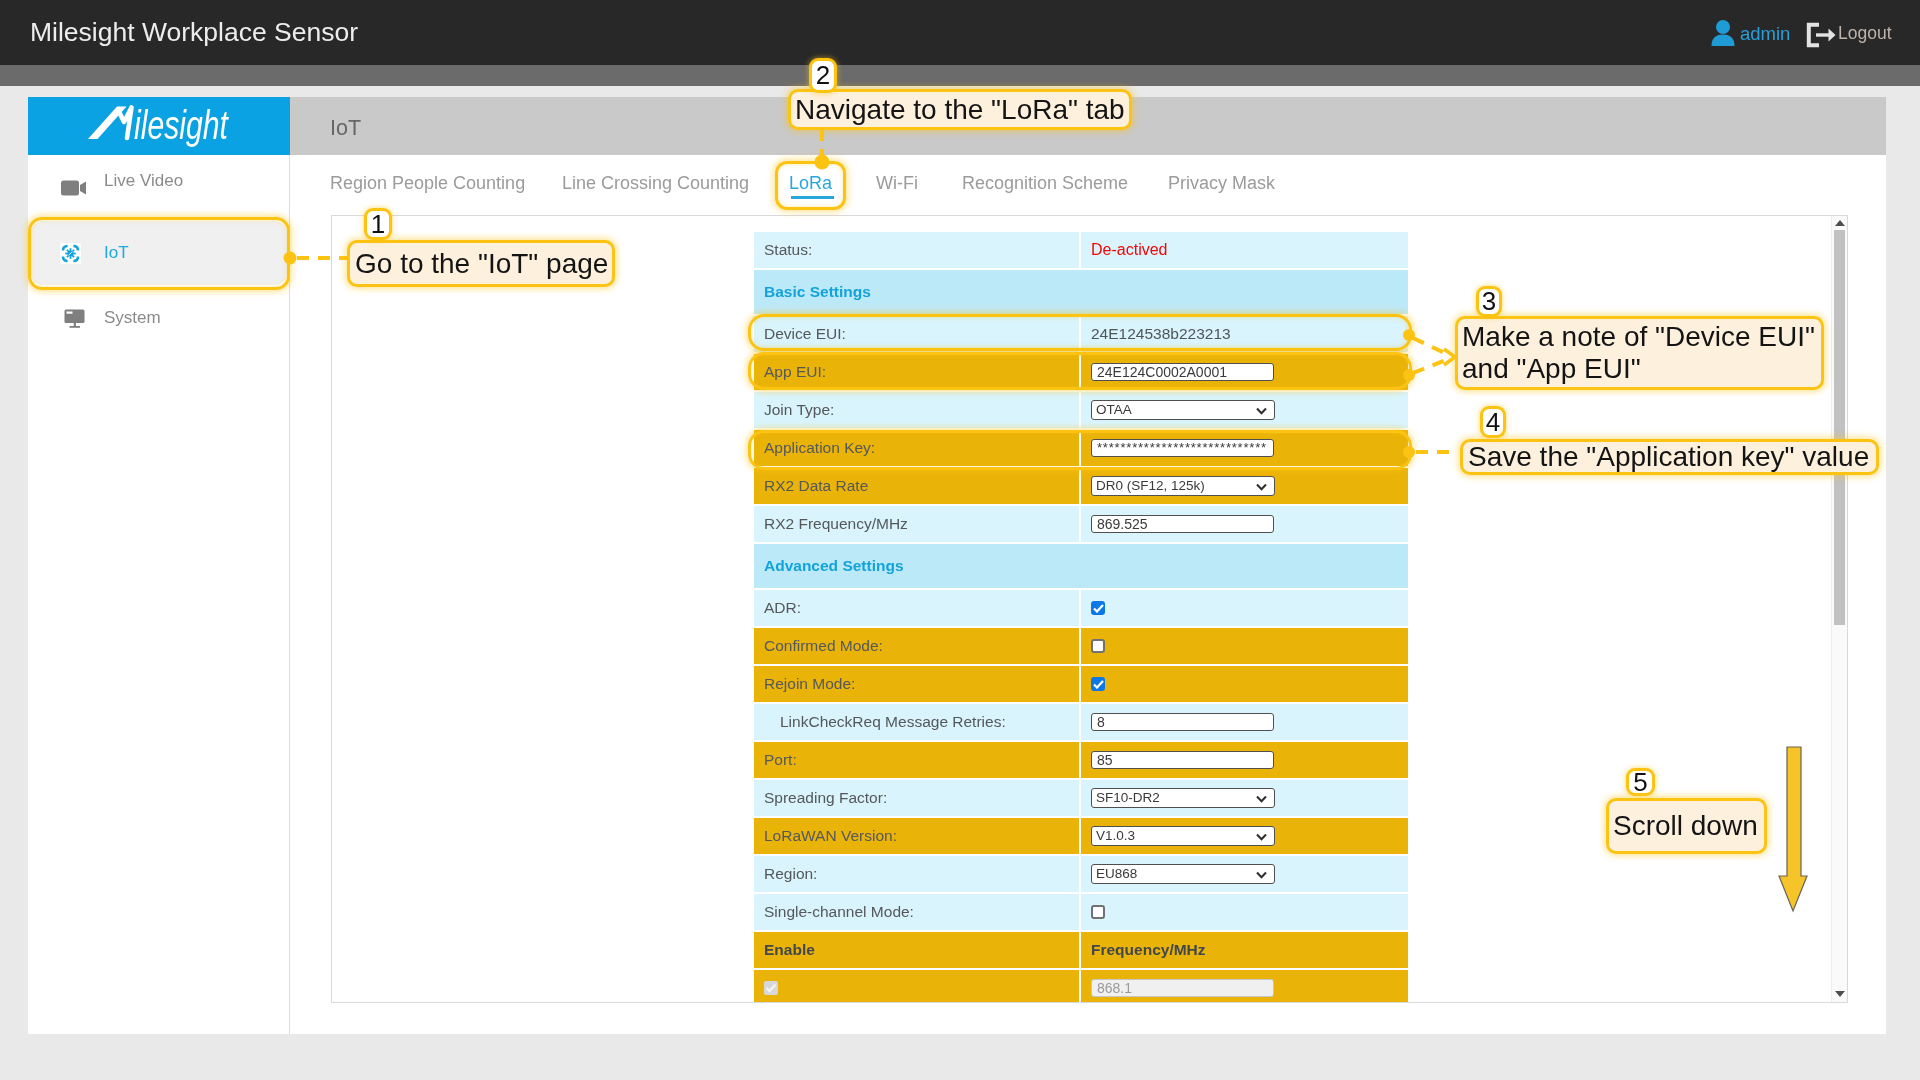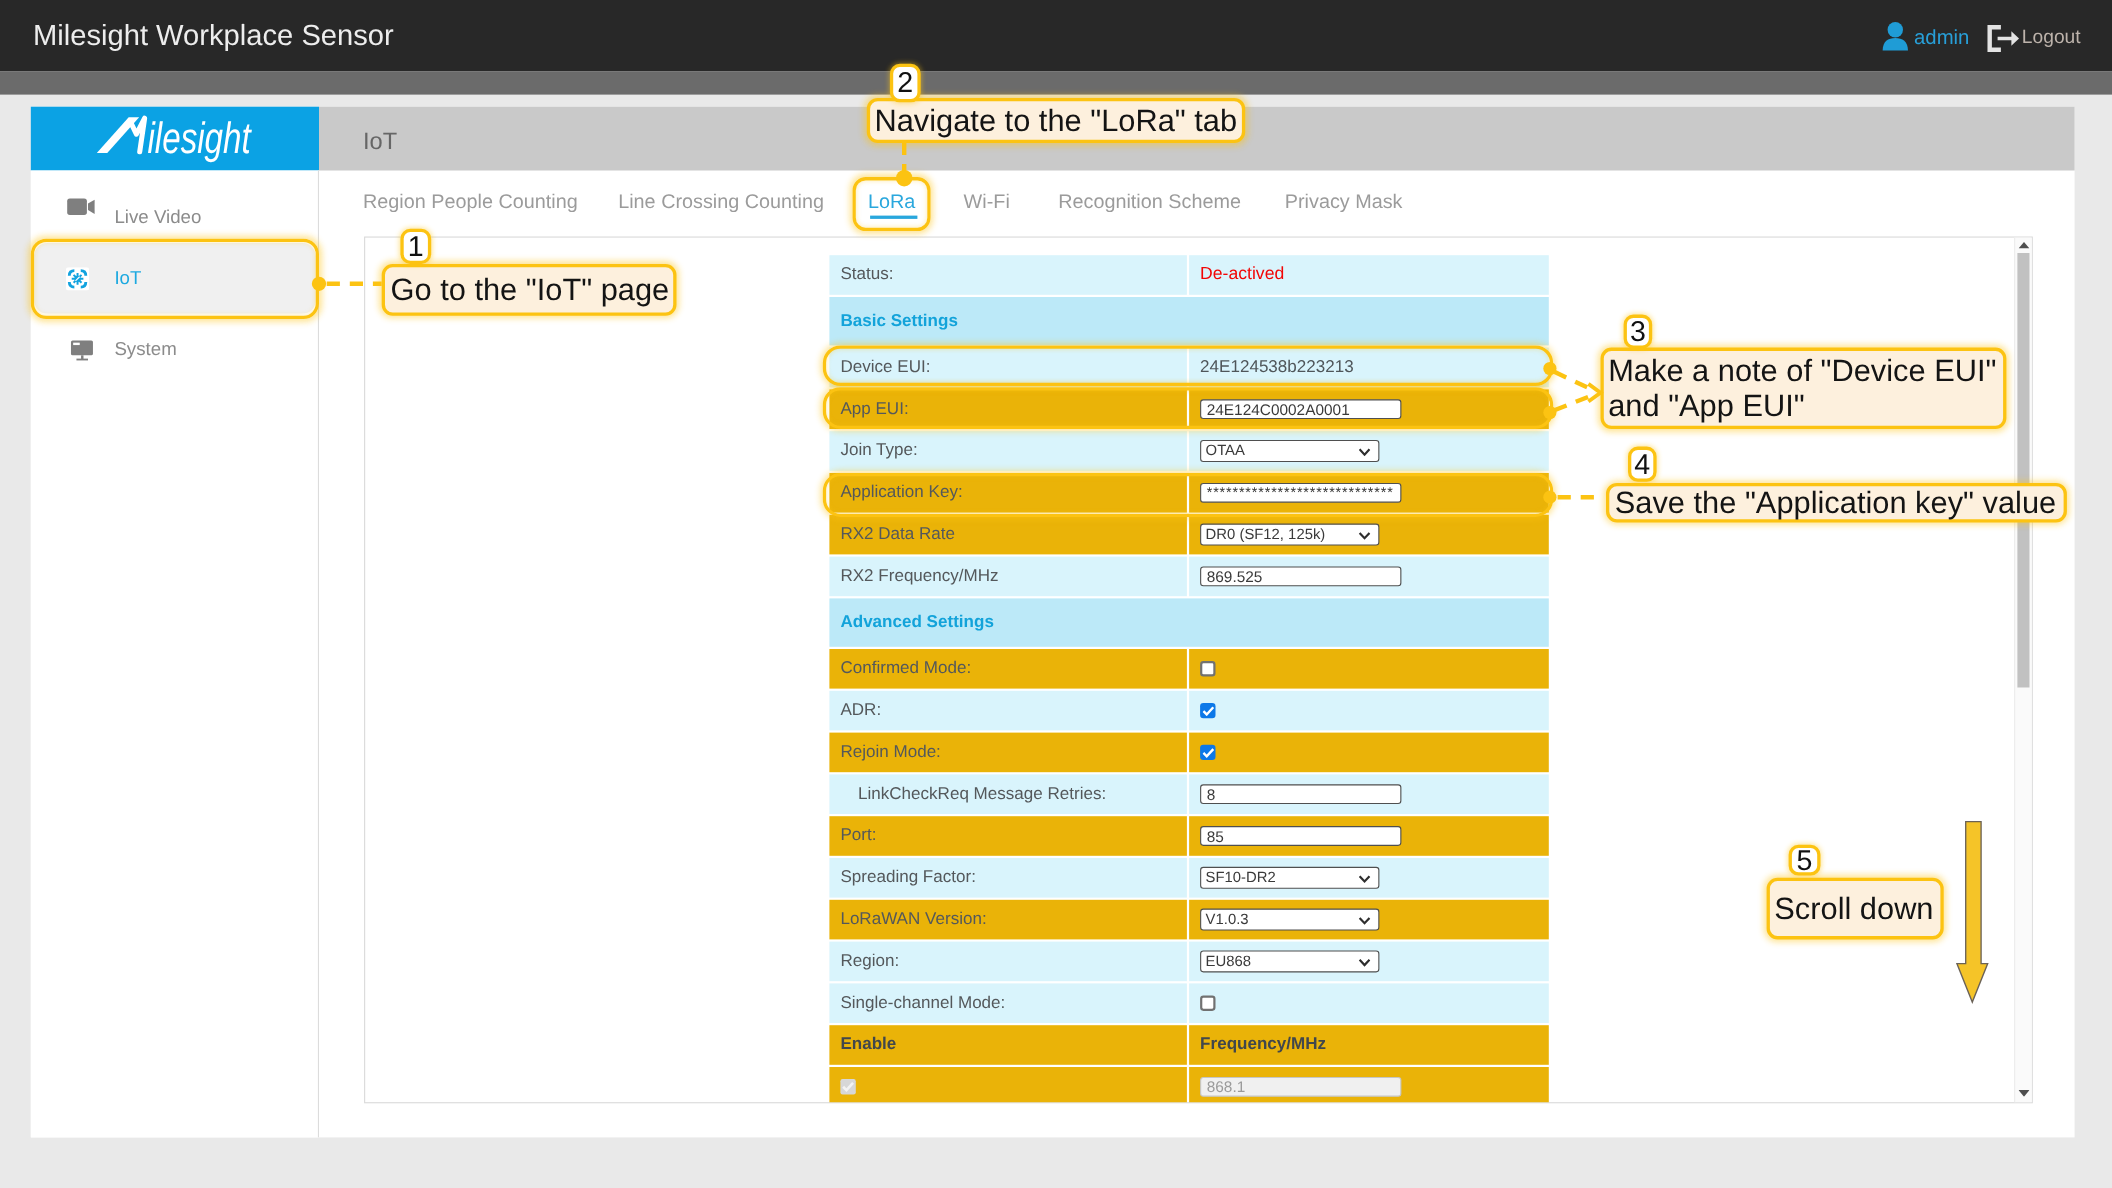--- a/index.html
+++ b/index.html
@@ -44,21 +44,21 @@
   .row .lc { width:325px; margin-right:2px; padding-left:10px; display:flex; align-items:center; font-size:15.5px; color:#54585b; }
   .row .vc { width:327px; padding-left:10px; display:flex; align-items:center; font-size:15.5px; color:#4f565a; }
   .r36 { height:36px; }
   .r44 { height:44px; }
   .bgb .lc, .bgb .vc { background:#d9f4fc; }
   .bgw .lc, .bgw .vc { background:#eab308; }
   .bgh .lc, .bgh .vc { background:#bce9f8; }
   .hdr { font-size:16px; font-weight:bold; color:#13a3da !important; }
   .row .vc.red { color:#f20505; font-size:16px; }
   .ipt { width:183px; height:18px; border:1px solid #4f4f4f; border-radius:3px; background:#fff; font-size:14px; color:#3a3a3a; line-height:16px; padding-left:5px; overflow:hidden; white-space:nowrap; }
-  .sel { width:163px; height:20px; border:1px solid #4f4f4f; border-radius:3px; background:#fff; font-size:13.5px; color:#3a3a3a; line-height:18px; padding-left:4px; position:relative; }
+  .sel { width:184px; height:20px; border:1px solid #4f4f4f; border-radius:3px; background:#fff; font-size:13.5px; color:#3a3a3a; line-height:18px; padding-left:4px; position:relative; }
   .sel svg { position:absolute; right:7px; top:6px; }
   .ipt.dis { background:#f0f0f0; border-color:#c6c6c6; color:#9a9a9a; }
   .cb { width:14px; height:14px; border:2px solid #717171; border-radius:3px; background:#fff; }
   .cbc { width:14px; height:14px; border-radius:3px; background:#0c78e8; display:flex; align-items:center; justify-content:center; }
   .cbd { width:14px; height:14px; border-radius:2px; background:#d7d7d7; display:flex; align-items:center; justify-content:center; }
   .bold-dark { font-weight:bold; color:#41474c !important; font-size:15.5px !important; }
 
   
   .ybox { position:absolute; border:3px solid #fcc312; border-radius:14px; box-shadow:0 0 6px 2px rgba(252,195,18,0.45), inset 0 0 4px 1px rgba(252,195,18,0.25); }
   .albl { position:absolute; background:#fdf0dd; border:3px solid #fcc312; border-radius:10px; box-shadow:0 0 6px 2px rgba(252,195,18,0.45); color:#141414; display:flex; align-items:center; white-space:nowrap; font-size:28px; }
@@ -97,21 +97,21 @@
   </svg>
   <div class="abs band"></div>
   <div class="abs bandtitle">IoT</div>
 
   <div class="abs sidebar"></div>
   <div class="abs iot-bg"></div>
   <svg class="abs" style="left:61px;top:180px" width="26" height="16" viewBox="0 0 26 16">
     <rect x="0" y="0.5" width="18" height="15" rx="2.5" fill="#7f7f7f"></rect>
     <path d="M19 5 L25 1.5 V14.5 L19 11 Z" fill="#7f7f7f"></path>
   </svg>
-  <div class="abs mi-txt" style="left:104px;top:188px">Live Video</div>
+  <div class="abs mi-txt" style="left:104px;top:171px">Live Video</div>
 
   <svg class="abs" style="left:60px;top:243px" width="21" height="21" viewBox="0 0 21 21">
     <rect x="0" y="0" width="21" height="21" rx="2" fill="#fff"></rect>
     <g stroke="#12a3df" stroke-width="2.6" fill="none">
       <path d="M3 7.6 Q3 3 7.6 3"></path>
       <path d="M13.4 3 Q18 3 18 7.6"></path>
       <path d="M18 13.4 Q18 18 13.4 18"></path>
       <path d="M7.6 18 Q3 18 3 13.4"></path>
     </g>
     <g stroke="#12a3df" stroke-width="1.8">
@@ -196,34 +196,34 @@
     <div class="row bgb r36">
           <div class="lc">RX2 Frequency/MHz</div>
           <div class="vc">
             <div class="ipt">869.525</div>
           </div>
         </div>
     <div class="row bgh r44" style="background:#bce9f8">
           <div class="lc hdr" style="background:none">Advanced Settings</div>
           <div class="vc" style="background:none"></div>
         </div>
-    <div class="row bgw r36">
-          <div class="lc">Confirmed Mode:</div>
-          <div class="vc">
-            <div class="cb"></div>
-          </div>
-        </div>
     <div class="row bgb r36">
           <div class="lc">ADR:</div>
           <div class="vc">
             <div class="cbc">
               <svg width="11" height="9" viewBox="0 0 11 9">
                 <path d="M1 4.5 L4 7.5 L10 1" fill="none" stroke="#fff" stroke-width="2.2"></path>
               </svg>
             </div>
+          </div>
+        </div>
+    <div class="row bgw r36">
+          <div class="lc">Confirmed Mode:</div>
+          <div class="vc">
+            <div class="cb"></div>
           </div>
         </div>
     <div class="row bgw r36">
           <div class="lc">Rejoin Mode:</div>
           <div class="vc">
             <div class="cbc">
               <svg width="11" height="9" viewBox="0 0 11 9">
                 <path d="M1 4.5 L4 7.5 L10 1" fill="none" stroke="#fff" stroke-width="2.2"></path>
               </svg>
             </div>

